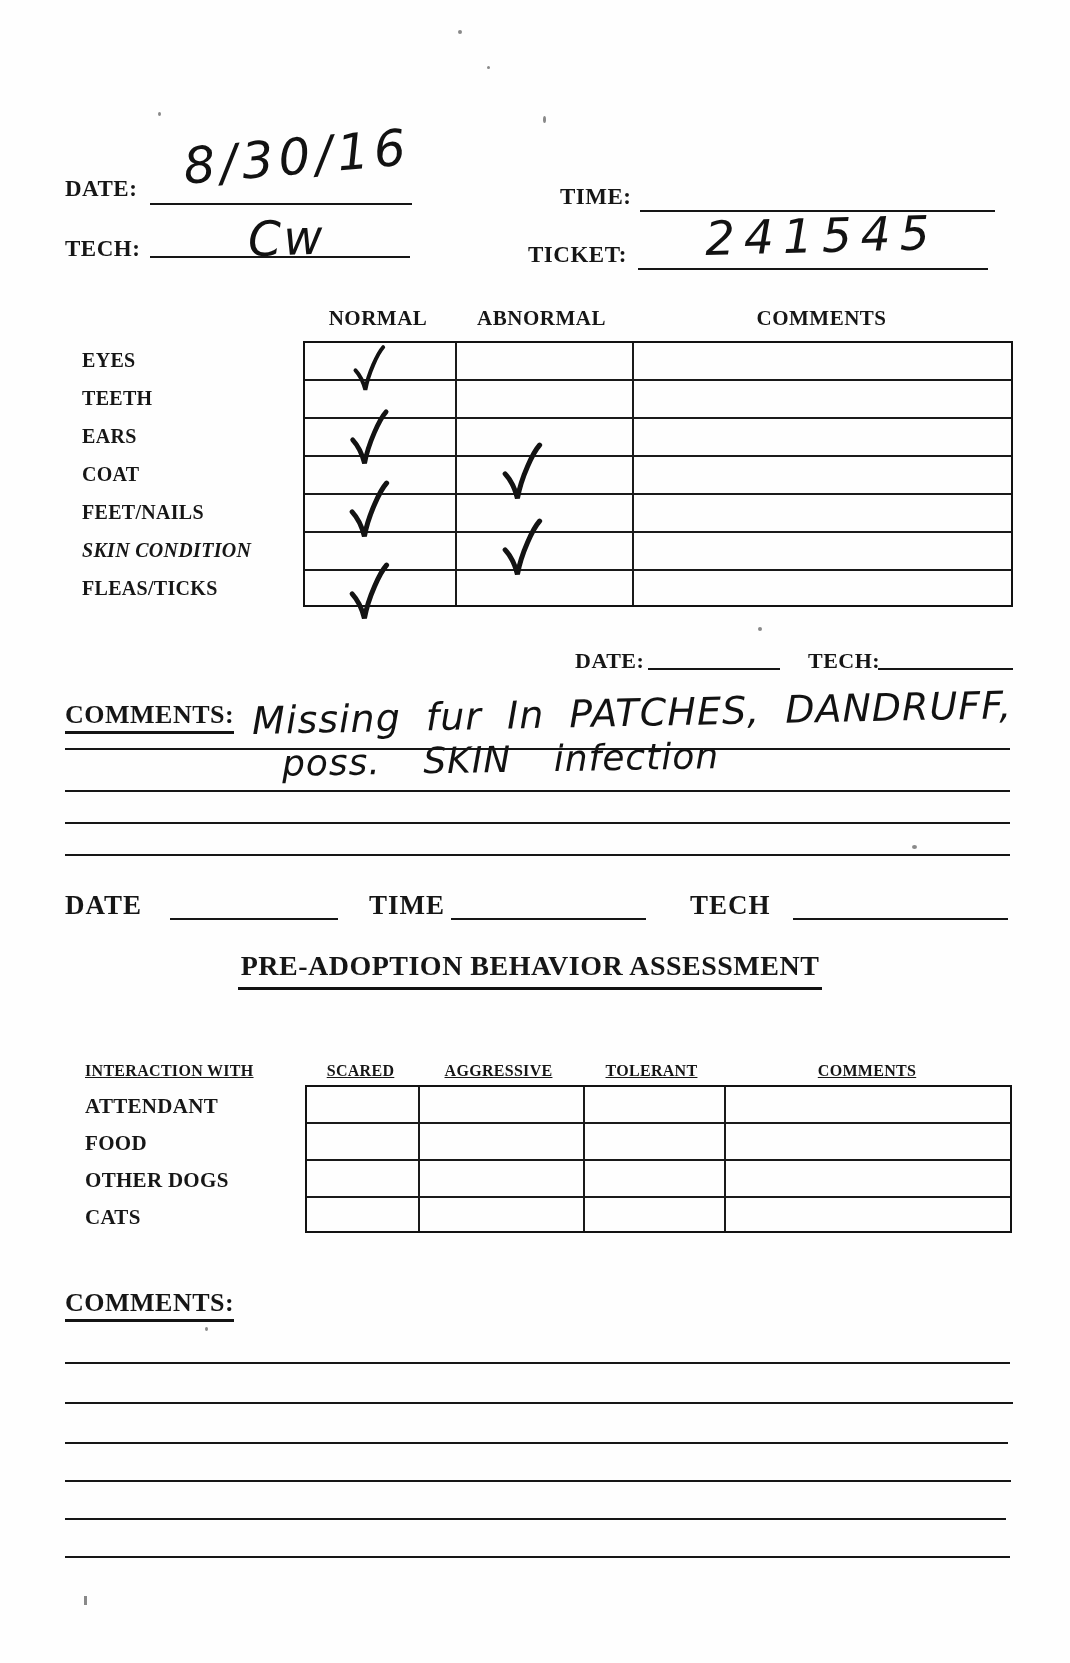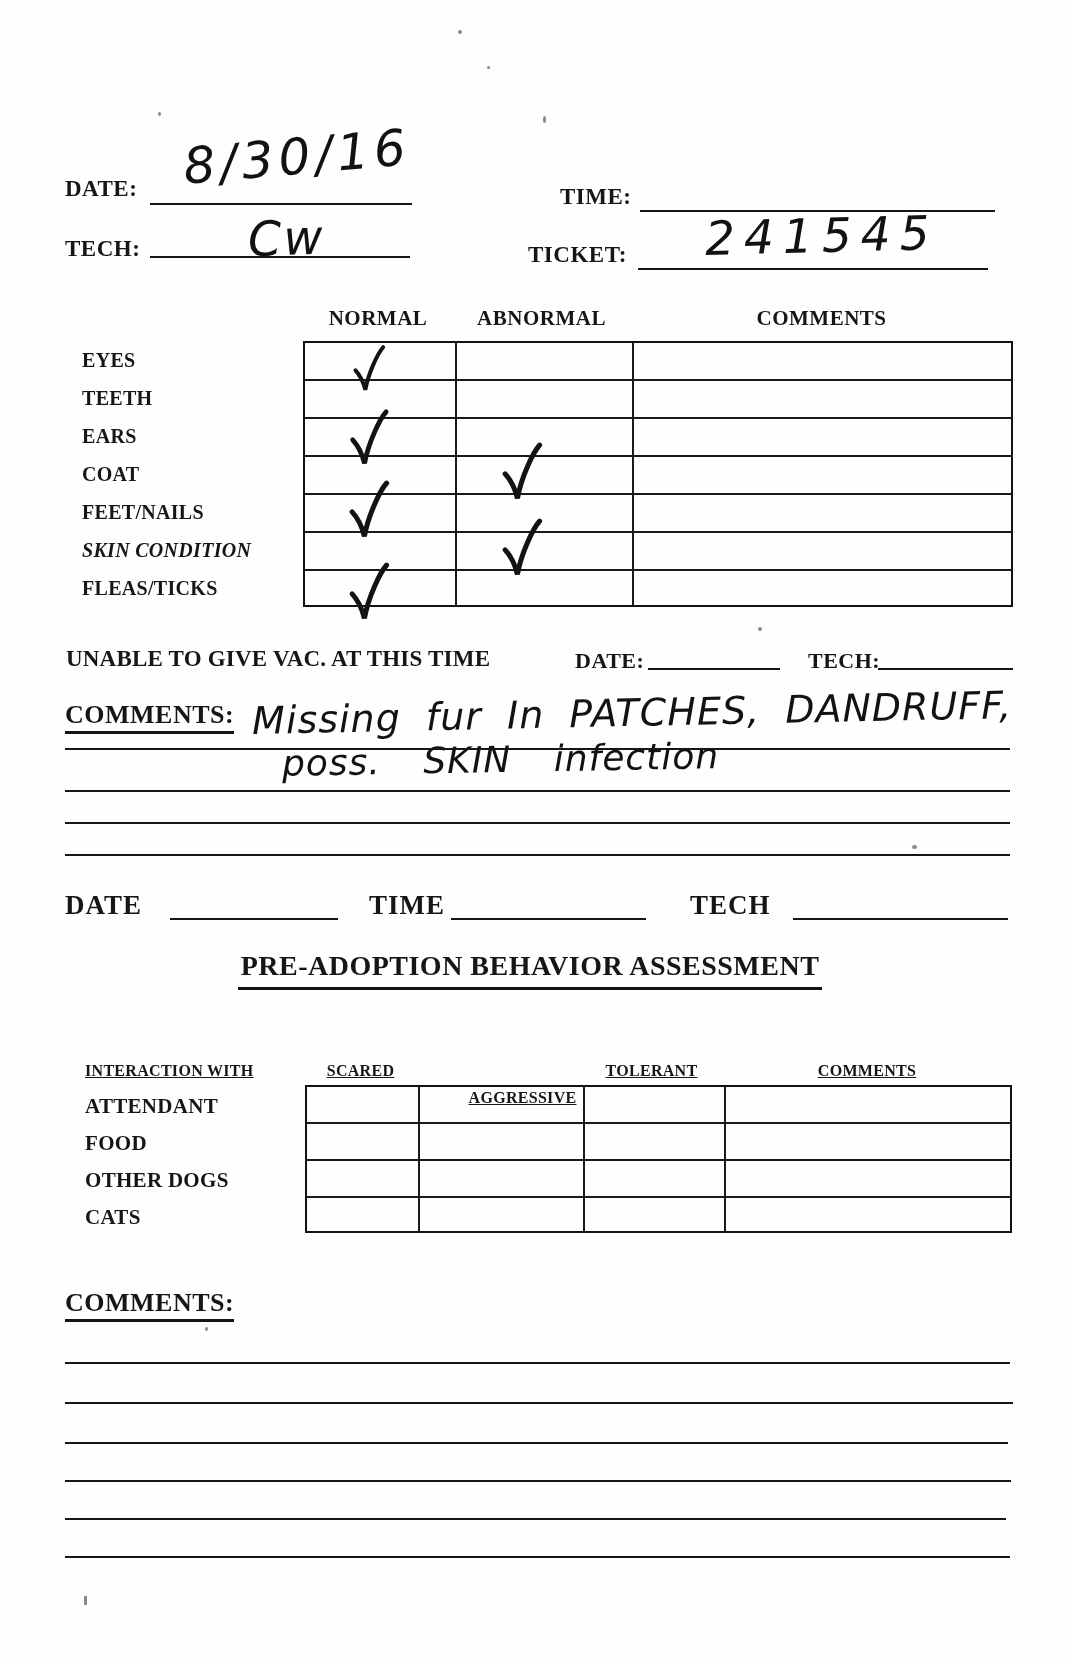--- a/index.html
+++ b/index.html
@@ -127,21 +127,20 @@
         <path d="M7 32 C12 38 16 47 18 57 C23 36 36 12 43 5" stroke="currentColor" stroke-width="5" stroke-linecap="round"></path>
       </svg></div>
 
   <div class="check chk-abnormal visible" style="top:517px; height:60px;"><svg viewBox="0 0 48 60" fill="none">
         <path d="M7 32 C12 38 16 47 18 57 C23 36 36 12 43 5" stroke="currentColor" stroke-width="5" stroke-linecap="round"></path>
       </svg></div>
   <div class="check chk-normal visible" style="top:555px; height:72px;"><svg viewBox="0 0 48 60" fill="none">
         <path d="M7 32 C12 38 16 47 18 57 C23 36 36 12 43 5" stroke="currentColor" stroke-width="5" stroke-linecap="round"></path>
       </svg></div>
 
-  <div class="abs unable-text" style="left:66px; top:646px;">UNABLE TO GIVE VAC. AT THIS TIME</div>
   <div class="abs field-label" style="left:575px; top:648px; font-size:22px;">DATE:</div>
   <div class="abs rule thin" style="left:648px; top:668px; width:132px;"></div>
   <div class="abs field-label" style="left:808px; top:648px; font-size:22px;">TECH:</div>
   <div class="abs rule thin" style="left:878px; top:668px; width:135px;"></div>
 
   <div class="abs" style="left:65px; top:700px;">
     <span class="comments-label">COMMENTS:</span>
   </div>
   <div class="abs hand hand-c1" style="left:252px; top:694px;">Missing fur In PATCHES, DANDRUFF,</div>
   <div class="abs hand hand-c2" style="left:282px; top:742px;">poss. SKIN infection</div>
@@ -156,21 +155,21 @@
   <div class="abs rule" style="left:451px; top:918px; width:195px;"></div>
   <div class="abs followup-label" style="left:690px; top:890px;">TECH</div>
   <div class="abs rule" style="left:793px; top:918px; width:215px;"></div>
 
   <div class="abs section-title">
     <span>PRE-ADOPTION BEHAVIOR ASSESSMENT</span>
   </div>
 
   <div class="abs bhv-header" style="left:85px;  top:1062px; width:205px; text-align:left;">INTERACTION WITH</div>
   <div class="abs bhv-header" style="left:305px; top:1062px; width:111px;">SCARED</div>
-  <div class="abs bhv-header" style="left:440px; top:1062px; width:165px;margin-top:27px;">AGGRESSIVE</div>
+  <div class="abs bhv-header" style="left:416px; top:1062px; width:165px;">AGGRESSIVE</div>
   <div class="abs bhv-header" style="left:581px; top:1062px; width:141px;">TOLERANT</div>
   <div class="abs bhv-header" style="left:722px; top:1062px; width:290px;">COMMENTS</div>
 
   <div class="abs bhv-row-label" style="left:85px; top:1094px;">ATTENDANT</div>
   <div class="abs bhv-row-label" style="left:85px; top:1131px;">FOOD</div>
   <div class="abs bhv-row-label" style="left:85px; top:1168px;">OTHER DOGS</div>
   <div class="abs bhv-row-label" style="left:85px; top:1205px;">CATS</div>
 
   <div class="abs grid-table" style="left:305px; top:1085px; width:707px; height:148px;">
     <div class="grid-row" style="top:35px;"></div>

